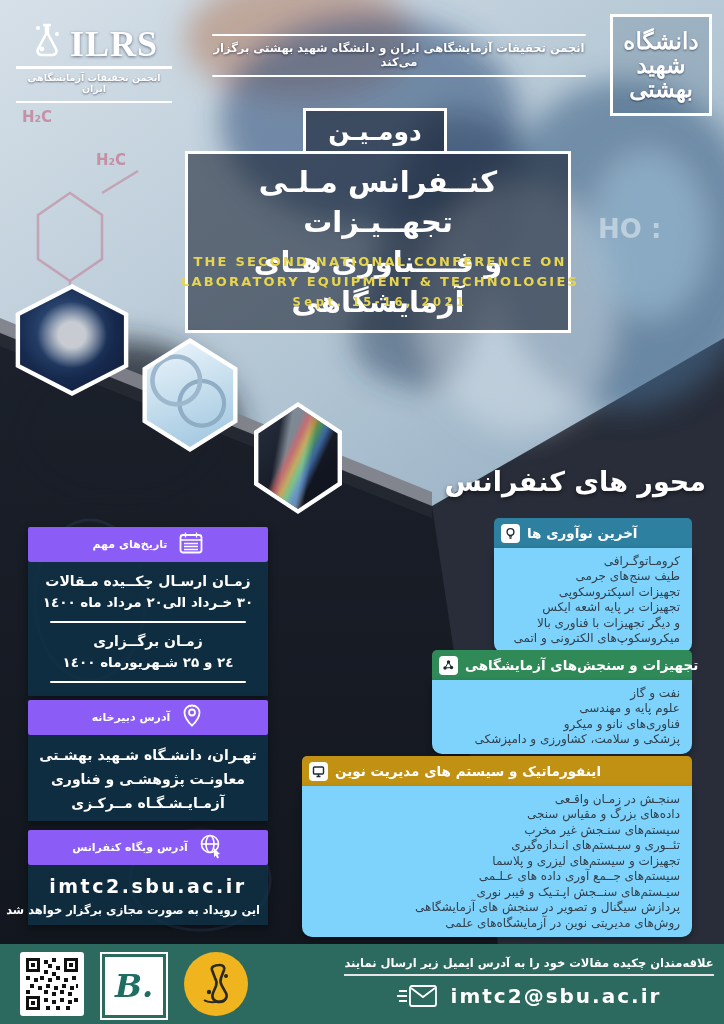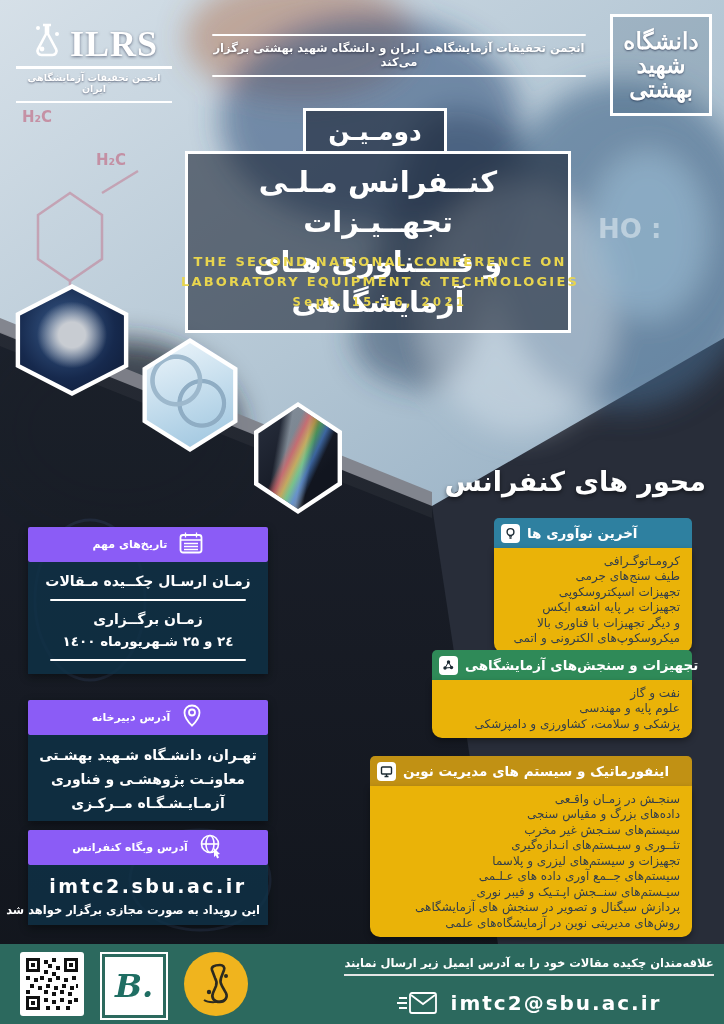--- a/index.html
+++ b/index.html
@@ -62,28 +62,28 @@
                       rgba(120,255,140,.5) 55%, rgba(90,160,255,.55) 61%, rgba(0,0,0,0) 68%),
       linear-gradient(100deg, rgba(0,0,0,0) 28%, rgba(220,235,245,.5) 38% 55%, rgba(0,0,0,0) 63%),
       linear-gradient(135deg,#2a3140,#11151f 70%);}
 
   
   .topics-heading{right:18px;top:466px;z-index:3;color:#fff;font-weight:bold;font-size:27px;
                   direction:rtl;text-shadow:0 2px 4px rgba(0,0,0,.5);}
   .topic-box{position:absolute;right:32px;z-index:3;}
   .tb-a{top:518px;width:198px;}
   .tb-b{top:650px;width:260px;}
-  .tb-c{top:756px;width:322px;border-radius:28px;}
+  .tb-c{top:756px;width:390px;border-radius:28px;}
   .topic-header{height:30px;display:flex;align-items:center;gap:7px;padding:0 7px;
                 border-radius:5px 5px 0 0;color:#fff;font-weight:bold;font-size:13.5px;}
   .topic-header .t-title{direction:rtl;white-space:nowrap;}
   .h-teal{background:#2e80a0;}.h-green{background:#2f8a58;}.h-amber{background:#c19114;}
   .topic-icon{width:19px;height:19px;min-width:19px;background:#fff;border-radius:4px;
               display:flex;align-items:center;justify-content:center;}
-  .topic-body{background:#eab308;border-radius:0 0 10px 10px;padding:6px 12px;direction:rtl;
+  .topic-body{background:#7dd3fc;border-radius:0 0 10px 10px;padding:6px 12px;direction:rtl;
               text-align:right;color:#333e4a;font-size:12px;line-height:1.29;
               box-shadow:0 3px 6px rgba(0,0,0,.35);}
 
   
   .side-box{position:absolute;left:28px;width:240px;z-index:3;box-shadow:0 3px 8px rgba(0,0,0,.4);}
   .sb-dates{top:527px;}.sb-address{top:700px;}.sb-web{top:830px;}
   .side-header{height:35px;background:#8b5cf6;display:flex;align-items:center;justify-content:center;
                gap:10px;direction:rtl;color:#fff;font-weight:bold;font-size:11px;border-radius:2px;}
   .side-body{background:rgba(16,49,70,.84);color:#fff;text-align:center;direction:rtl;
              font-weight:bold;padding:8px 8px 6px;}
@@ -100,21 +100,21 @@
       display:flex;align-items:center;justify-content:center;}
   .logo-b-wrap{left:100px;top:8px;width:58px;height:58px;border:2.5px solid #fff;padding:3px;}
   .logo-b{width:100%;height:100%;background:#fff;display:flex;align-items:center;justify-content:center;
           font-family:"DejaVu Serif","Liberation Serif",serif;font-style:italic;font-weight:bold;
           font-size:32px;color:#1f6e63;}
   .logo-circle{left:184px;top:8px;width:64px;height:64px;border-radius:50%;background:#f0b41e;
                display:flex;align-items:center;justify-content:center;}
   .footer-right{right:10px;top:8px;width:370px;text-align:center;color:#fff;}
   .footer-cta{display:inline-block;direction:rtl;font-size:11.5px;font-weight:bold;
               border-bottom:2px solid #e5e5e5;padding-bottom:4px;white-space:nowrap;}
-  .footer-email-row{margin-top:14px;display:flex;align-items:center;justify-content:center;gap:12px;}
+  .footer-email-row{margin-top:7px;display:flex;align-items:center;justify-content:center;gap:12px;}
   .footer-email{font-size:20px;font-weight:bold;letter-spacing:2px;}
 </style>
 </head>
 <body>
 
 <div class="poster">
 
   <svg class="bg-svg" width="724" height="1024" viewBox="0 0 724 1024">
     <defs>
       <linearGradient id="gTop" x1="0" y1="0" x2="1" y2="1">
@@ -236,20 +236,21 @@
             <circle cx="9.5" cy="8.5" r="1.7" fill="#1b2a33"></circle>
             <circle cx="6.5" cy="3" r="1.7" fill="#1b2a33"></circle>
             <path d="M3 9 L6.5 3 L9.5 8.5 Z" fill="none" stroke="#1b2a33" stroke-width="1"></path>
           </svg>
       </span>
       <span class="t-title">تجهیزات و سنجش‌های آزمایشگاهی</span>
     </div>
     <div class="topic-body">
         <div>نفت و گاز</div>
         <div>علوم پایه و مهندسی</div>
+        <div>فناوری‌های نانو و میکرو</div>
         <div>پزشکی و سلامت، کشاورزی و دامپزشکی</div>
       </div>
   </div>
 
   <div class="topic-box tb-c">
     <div class="topic-header h-amber">
       <span class="topic-icon">
         <svg width="13" height="13" viewBox="0 0 13 13">
             <rect x="1.5" y="2" width="10" height="7" rx="1" fill="none" stroke="#1b2a33" stroke-width="1.4"></rect>
             <path d="M4.5 11.5 h4 M6.5 9 v2.5" stroke="#1b2a33" stroke-width="1.4"></path>
@@ -275,20 +276,21 @@
       <span>
         <svg width="26" height="26" viewBox="0 0 26 26" fill="none" stroke="#fff" stroke-width="1.8">
           <rect x="2.5" y="5" width="21" height="17.5" rx="2.5"></rect>
           <path d="M7.5 2.5 v5 M18.5 2.5 v5 M2.5 10 h21 M6 13.5 h14 M6 16.5 h14 M6 19.5 h14" stroke-width="1.3"></path>
         </svg>
       </span>
       <span>تاریخ‌های مهم</span>
     </div>
     <div class="side-body">
       <div class="lbl">زمـان ارسـال چکــیده مـقالات</div>
+      <div class="val">۳۰ خـرداد الی۲۰ مرداد ماه ۱٤۰۰</div>
       <div class="hr"></div>
       <div class="lbl">زمـان برگــزاری</div>
       <div class="val">۲٤ و ۲۵ شـهریورماه ۱٤۰۰</div>
       <div class="hr"></div>
     </div>
   </div>
 
   <div class="side-box sb-address">
     <div class="side-header">
       <span>

